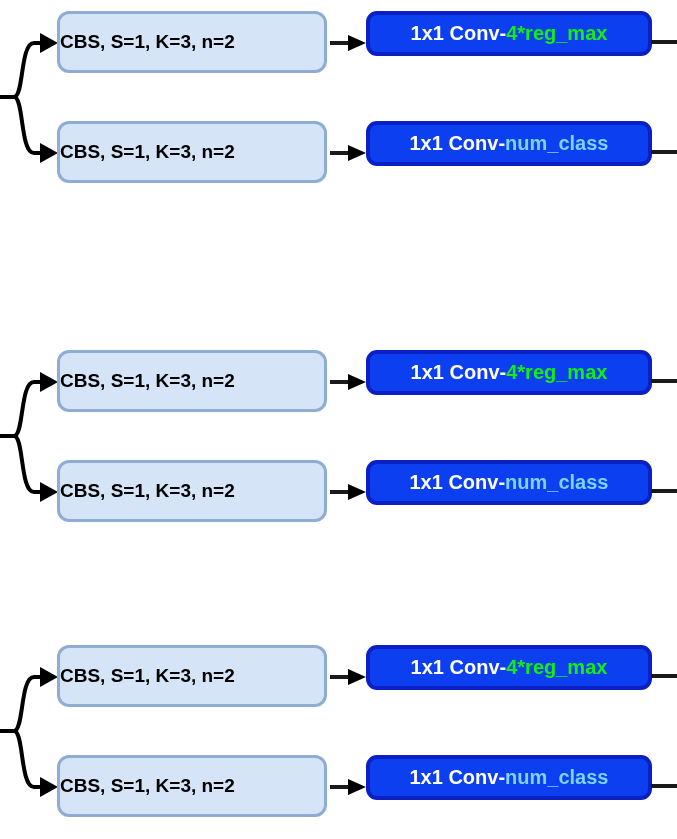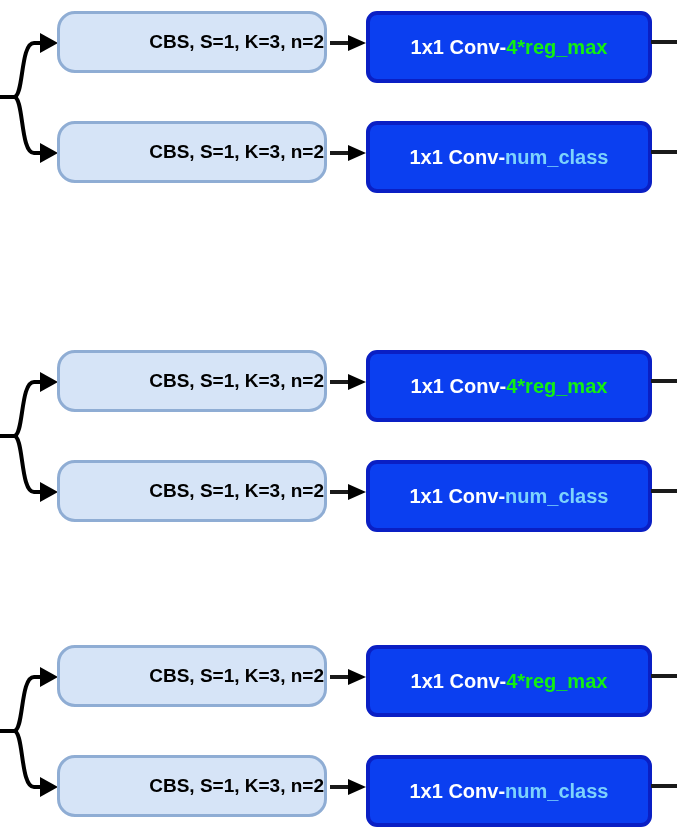--- a/index.html
+++ b/index.html
@@ -25,38 +25,38 @@
   }
   
   .cbs-box {
     position: absolute;
     left: 57px;
     width: 270px;
     height: 62px;
     box-sizing: border-box;
     background: #d6e4f7;
     border: 3px solid #8fadd4;
-    border-radius: 18px;
+    border-radius: 12px;
     display: flex;
     align-items: center;
-    justify-content: flex-end;
+    justify-content: flex-start;
   }
   .cbs-box .label {
     font-size: 19px;
     font-weight: bold;
     color: #000000;
     letter-spacing: 0px;
     white-space: nowrap;
   }
   
   .conv-box {
     position: absolute;
     left: 366px;
     width: 286px;
-    height: 72px;
+    height: 45px;
     box-sizing: border-box;
     background: #0b3ff0;
     border: 4px solid #0a1fc4;
     border-radius: 11px;
     display: flex;
     align-items: center;
     justify-content: center;
   }
   .conv-box .label {
     font-size: 20px;

